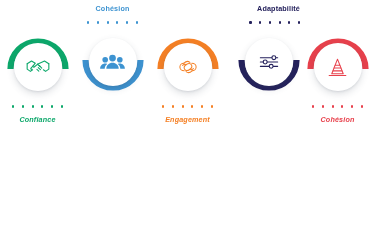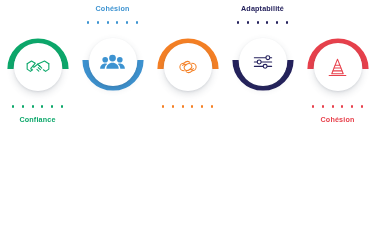--- a/index.html
+++ b/index.html
@@ -87,21 +87,21 @@
   }
   .disc svg {
     display: block;
   }
 
   
   .pillar.down .ring-wrap { order: 1; }
   .pillar.down .gap-a     { order: 2; }
   .pillar.down .dot-row   { order: 3; }
   .pillar.down .gap-b     { order: 4; }
-  .pillar.down .pillar-label { order: 5; }
+  .pillar.down .pillar-label { order: 5; font-style: italic; }
 
   .pillar.up .pillar-label { order: 1; }
   .pillar.up .gap-b        { order: 2; }
   .pillar.up .dot-row      { order: 3; }
   .pillar.up .gap-a        { order: 4; }
   .pillar.up .ring-wrap    { order: 5; }
 
   .gap-a { height: 4px; width: 1px; }
   .gap-b { height: 4px; width: 1px; }
 
@@ -197,22 +197,23 @@
       <div class="gap-a"></div>
       <div class="dot-row">
         <span class="dot" style="background: rgb(245, 128, 37);"></span>
         <span class="dot" style="background: rgb(245, 128, 37);"></span>
         <span class="dot" style="background: rgb(245, 128, 37);"></span>
         <span class="dot" style="background: rgb(245, 128, 37);"></span>
         <span class="dot" style="background: rgb(245, 128, 37);"></span>
         <span class="dot" style="background: rgb(245, 128, 37);"></span>
       </div>
       <div class="gap-b"></div>
-    </div>
-    <div class="pillar up" style="left: 225px;">
+      <div class="pillar-label" style="color: rgb(245, 128, 37);">Engagement</div>
+    </div>
+    <div class="pillar up" style="left: 225px; align-items: flex-end;">
       <div class="ring-wrap">
         <svg class="arc-svg" viewBox="0 0 62 62">
           <path d="M 58.5 29 A 27.5 27.5 0 0 1 3.5 29" fill="none" stroke="#24215c" stroke-width="6.2" stroke-linecap="butt"></path>
         </svg>
         <div class="disc">
           <span>
             <svg width="26" height="26" viewBox="0 0 48 48" fill="none" stroke="#24215c" stroke-width="2" stroke-linecap="round">
         <line x1="8" y1="16" x2="29" y2="16"></line>
         <circle cx="33" cy="16" r="3.6"></circle>
         <line x1="37" y1="16" x2="40" y2="16"></line>

